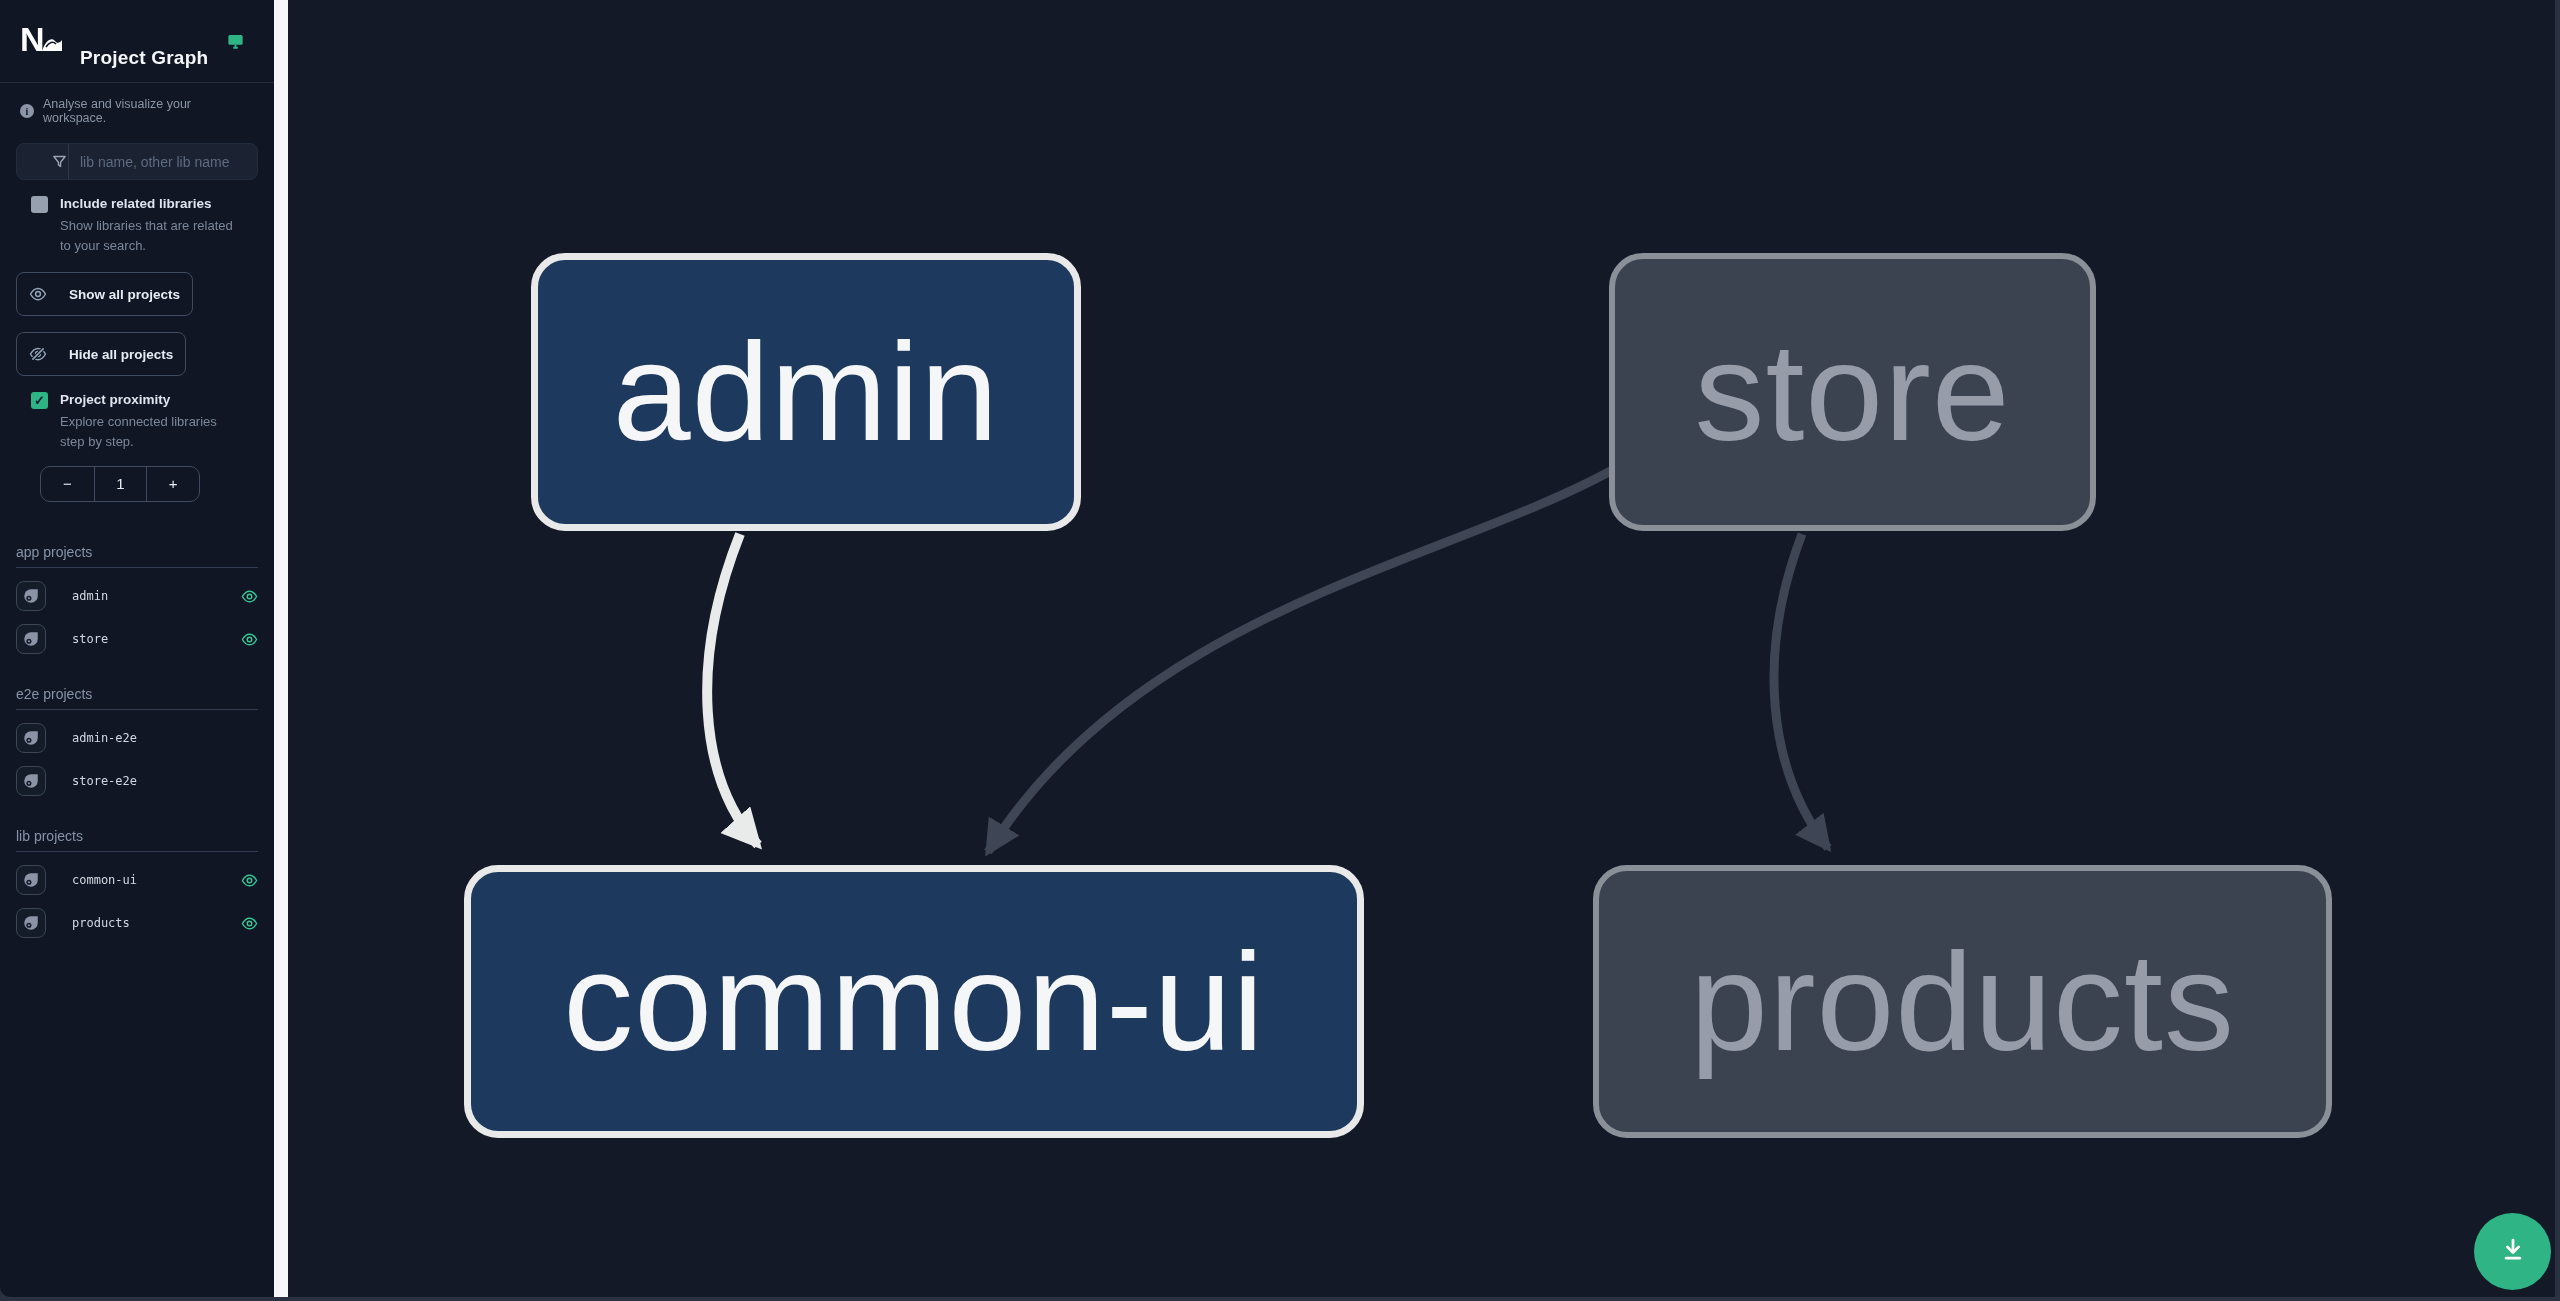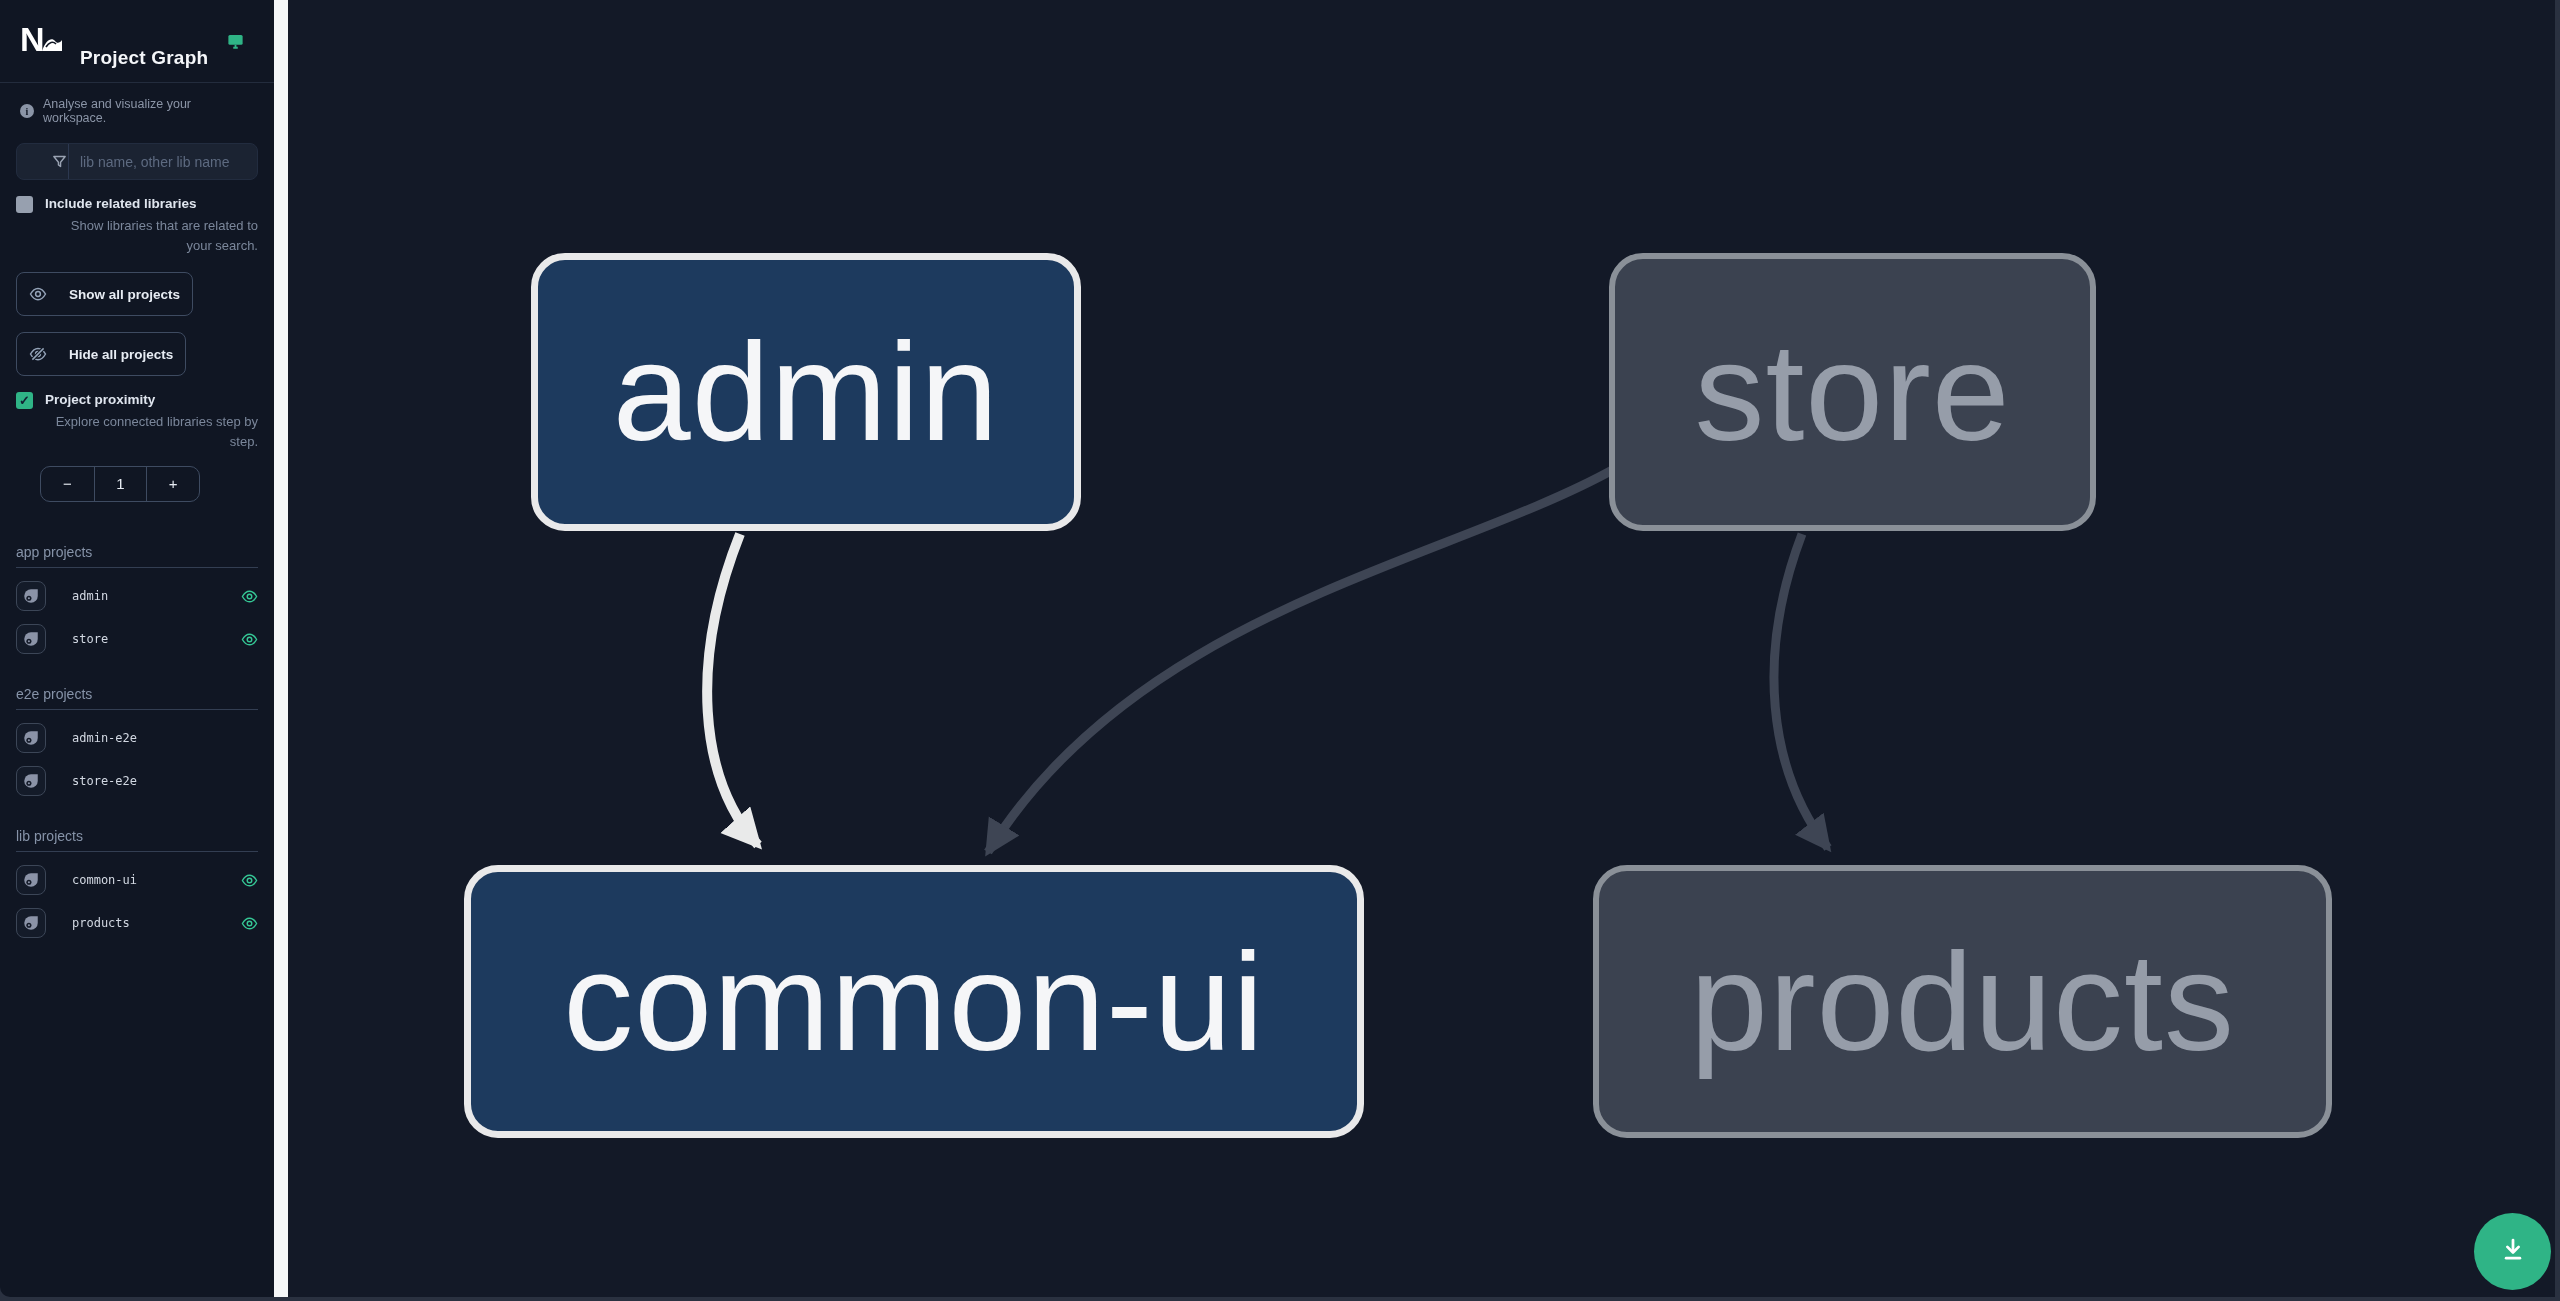--- a/index.html
+++ b/index.html
@@ -24,28 +24,28 @@
     font-family:"Liberation Serif", serif; flex:0 0 auto; }
 
   .search{ margin:18px 16px 0; height:37px; background:#1b2332; border:1px solid #222c3f;
     border-radius:8px; display:flex; align-items:stretch; overflow:hidden;padding-left:34px; }
   .funnel{ width:36px; display:flex; align-items:center; justify-content:center;
     border-right:1px solid #2c3850; }
   .search input{ flex:1; background:transparent; border:none; outline:none; padding:0 11px;
     font-size:14px; color:#e2e8f0; font-family:"Liberation Sans", sans-serif; }
   .search input::placeholder{ color:#5d6a80; }
 
-  .toggle{ margin:15px 16px 0; display:grid; grid-template-columns:17px auto; column-gap:12px; }
+  .toggle{ margin:15px 31px 0; display:grid; grid-template-columns:17px auto; column-gap:12px; }
   .cbx{ width:17px; height:17px; border-radius:3px; margin-top:1px; }
   .cbx.gray{ background:#97a0af; }
   .cbx.white{ background:#f5f7fa; }
   .cbx.teal{ background:#2fb486; color:#122033; font-size:13px; font-weight:700;
     display:flex; align-items:center; justify-content:center; }
   .toggle .t-label{ font-size:13.5px; font-weight:700; color:#dfe5ee; line-height:17px; }
-  .toggle .t-desc{ grid-column:2; font-size:13px; color:#7b879b; line-height:1.55; margin-top:3px;text-align:right; }
+  .toggle .t-desc{ grid-column:2; font-size:13px; color:#7b879b; line-height:1.55; margin-top:3px; }
 
   .sb-btn{ margin:16px 16px 0; height:44px; border:1px solid #3e4b61; border-radius:8px;
     display:flex; align-items:center; gap:22px; padding:0 12px; font-size:13.5px; font-weight:700;
     color:#e7ecf3; background:transparent; cursor:pointer; }
   .sb-btn .ic{ display:flex; }
 
   .toggle.spaced{ margin-top:22px; }
 
   .stepper{ margin:13px 0 0 40px; width:160px; height:36px; border:1px solid #3e4b61;
     border-radius:10px; display:grid; grid-template-columns:1fr 1fr 1fr; overflow:hidden; }

